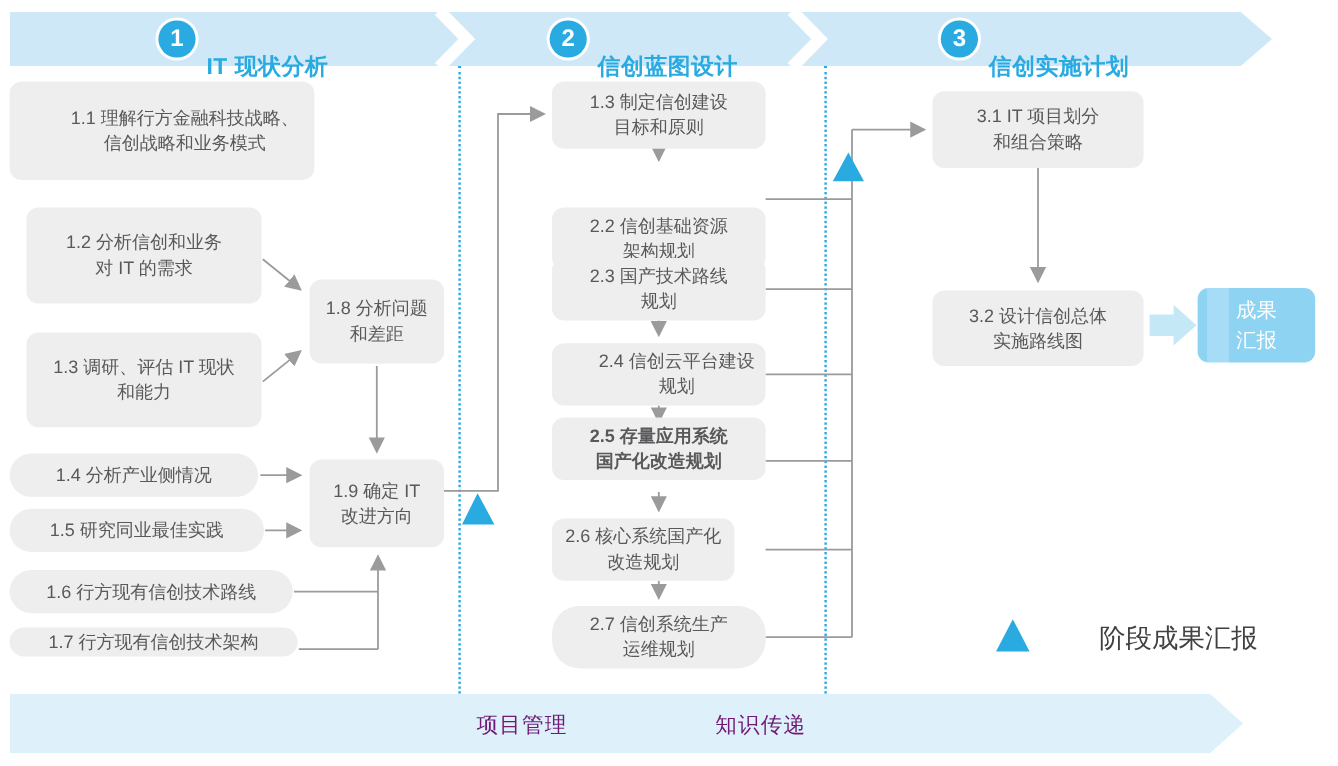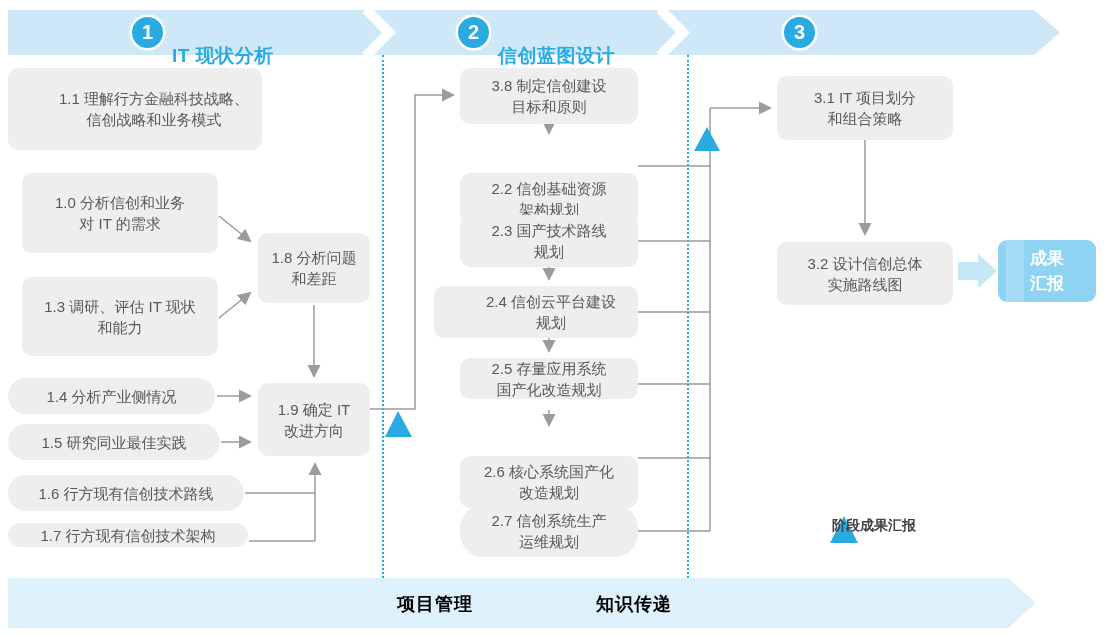--- a/index.html
+++ b/index.html
@@ -37,34 +37,34 @@
   #b1_4{left:8px;  top:378px; width:207px;height:36px;text-align:center;}
   #b1_5{left:8px;  top:424px; width:212px;height:36px;}
   #b1_6{left:8px;  top:475px; width:236px;height:36px;}
   #b1_7{left:8px;  top:523px; width:240px;height:24px;text-align:right;}
   #b1_8{left:258px;top:233px; width:112px;height:70px;}
   #b1_9{left:258px;top:383px; width:112px;height:73px;}
 
   #b2_1{left:460px;top:68px;  width:178px;height:56px;}
   #b2_2{left:460px;top:140px; width:178px;height:52px;margin-top:33px;}
   #b2_3{left:460px;top:215px; width:178px;height:52px;}
-  #b2_4{left:434px;top:286px; width:204px;height:52px;padding-left:36px;}
-  #b2_5{left:460px;top:358px; width:178px;height:41px;}
-  #b2_6{left:460px;top:432px; width:178px;height:52px;margin-top:24px;}
+  #b2_4{left:460px;top:286px; width:178px;height:52px;padding-left:36px;}
+  #b2_5{left:460px;top:348px; width:178px;height:52px;font-weight:bold;}
+  #b2_6{left:460px;top:432px; width:152px;height:52px;}
   #b2_7{left:460px;top:505px; width:178px;height:52px;border-radius:23px;}
 
   #b3_1{left:777px;top:76px;  width:176px;height:64px;}
   #b3_2{left:777px;top:242px; width:176px;height:63px;}
 
   #result{left:998px;top:240px;width:98px;height:62px;border-radius:9px;
     background:linear-gradient(90deg,#8ed3f1 0px,#8ed3f1 8px,#a6dcf5 8px,#a6dcf5 26px,#8ed3f1 26px);
-    color:#ffffff;font-weight:bold;font-size:17px;line-height:1.5;}
+    color:#ffffff;font-weight:normal;font-size:17px;line-height:1.5;}
 
-  .legend-label{position:absolute;left:832px;top:517px;font-size:14px;font-weight:bold;color:#414144;}
-  .footer-label{position:absolute;top:592px;font-size:18px;font-weight:bold;color:#000000;letter-spacing:1px;}
+  .legend-label{position:absolute;left:916px;top:517px;font-size:22px;font-weight:normal;color:#414144;}
+  .footer-label{position:absolute;top:592px;font-size:18px;font-weight:normal;color:#701a75;letter-spacing:1px;}
   #footer1{left:397px;} #footer2{left:596px;}
 
   svg.connectors{position:absolute;left:0;top:0;pointer-events:none;}
 </style>
 </head>
 <body>
 
 <div class="stage">
 
   <div class="banner-top"></div>
@@ -109,38 +109,39 @@
   <div class="phase" id="phase1">
     <div class="phase-num">1</div>
     <div class="phase-title">IT 现状分析</div>
   </div>
   <div class="phase" id="phase2">
     <div class="phase-num">2</div>
     <div class="phase-title">信创蓝图设计</div>
   </div>
   <div class="phase" id="phase3">
     <div class="phase-num">3</div>
+    <div class="phase-title">信创实施计划</div>
   </div>
 
   <div class="box" id="b1_1">1.1 理解行方金融科技战略、
 信创战略和业务模式</div>
-  <div class="box" id="b1_2">1.0 分析信创和业务
+  <div class="box" id="b1_2">1.2 分析信创和业务
 对 IT 的需求</div>
   <div class="box" id="b1_3">1.3 调研、评估 IT 现状
 和能力</div>
   <div class="box pill" id="b1_4">1.4 分析产业侧情况</div>
   <div class="box pill" id="b1_5">1.5 研究同业最佳实践</div>
   <div class="box pill" id="b1_6">1.6 行方现有信创技术路线</div>
   <div class="box pill" id="b1_7">1.7 行方现有信创技术架构</div>
   <div class="box" id="b1_8">1.8 分析问题
 和差距</div>
   <div class="box" id="b1_9">1.9 确定 IT
 改进方向</div>
 
-  <div class="box" id="b2_1">3.8 制定信创建设
+  <div class="box" id="b2_1">1.3 制定信创建设
 目标和原则</div>
   <div class="box" id="b2_2">2.2 信创基础资源
 架构规划</div>
   <div class="box" id="b2_3">2.3 国产技术路线
 规划</div>
   <div class="box" id="b2_4">2.4 信创云平台建设
 规划</div>
   <div class="box" id="b2_5">2.5 存量应用系统
 国产化改造规划</div>
   <div class="box" id="b2_6">2.6 核心系统国产化

